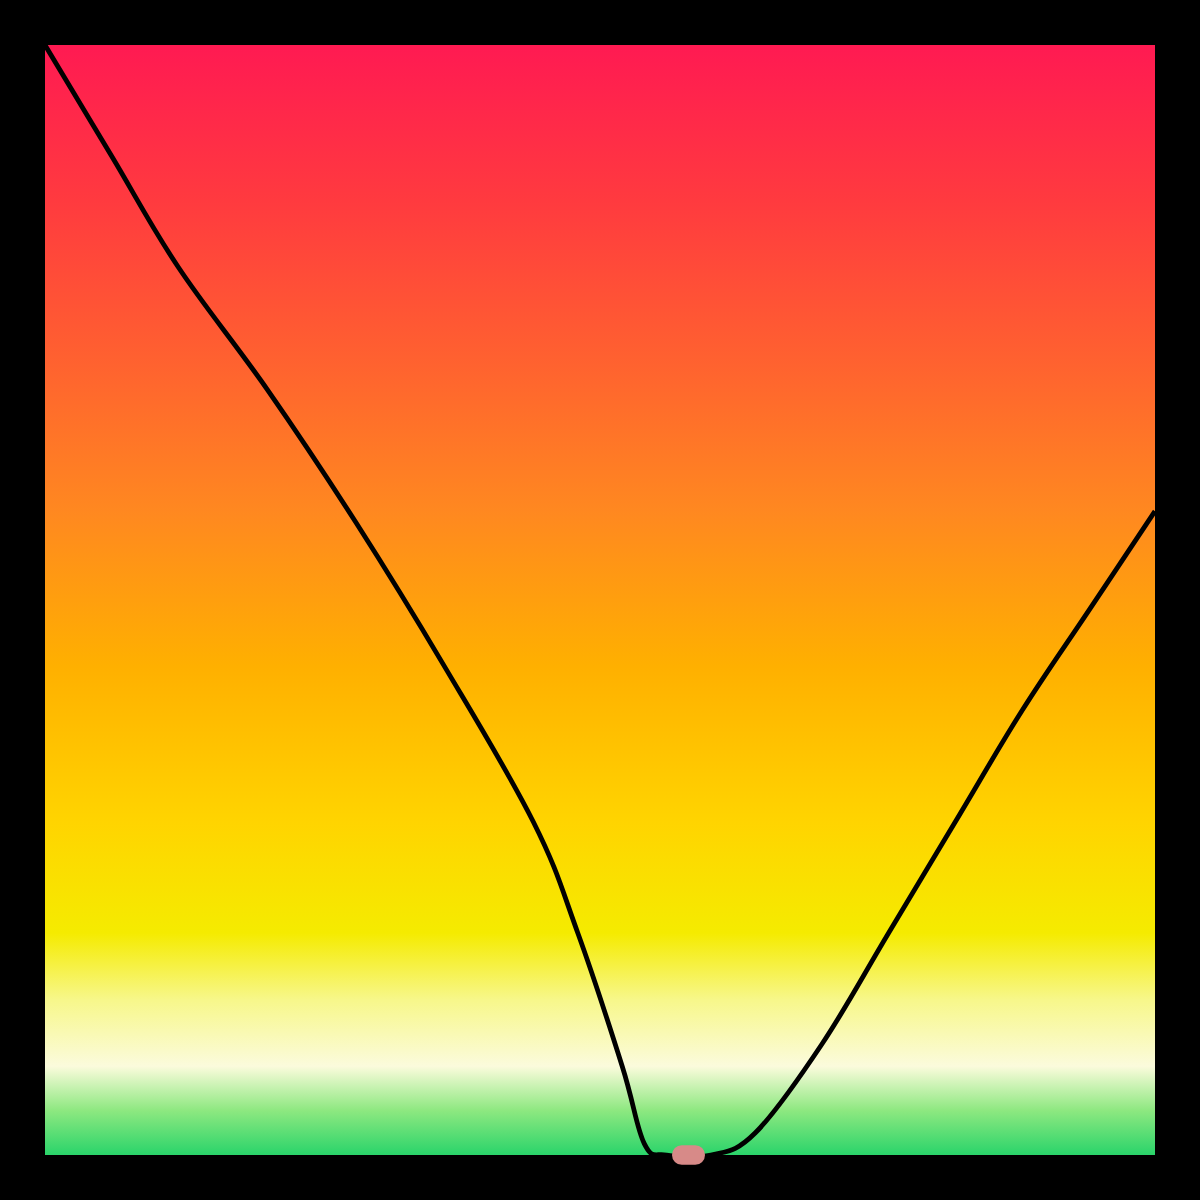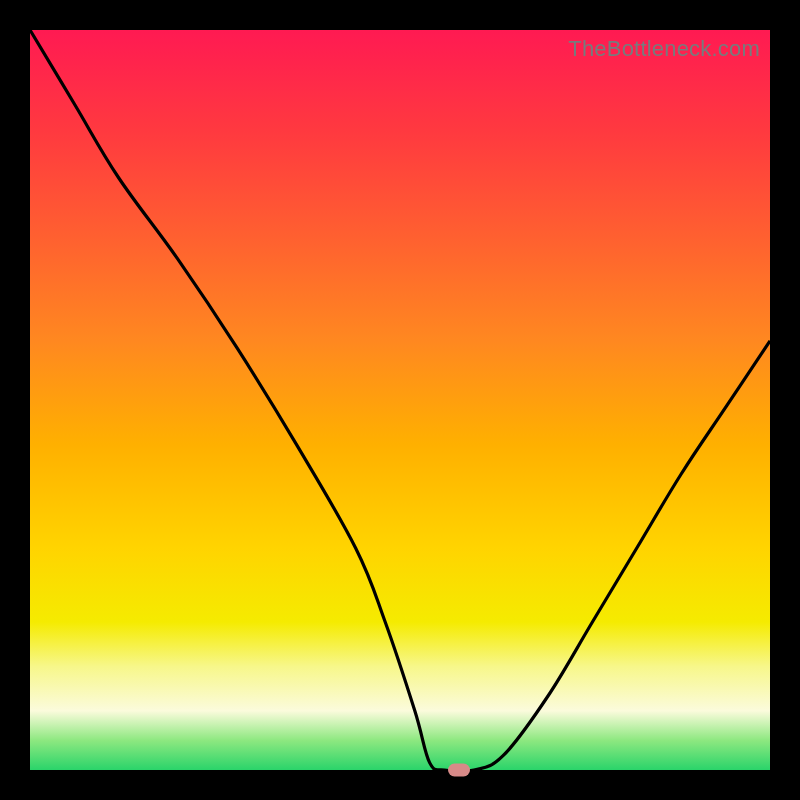--- a/index.html
+++ b/index.html
@@ -64,21 +64,20 @@
     transform: translate(-50%, -50%);
   }
 </style>
 </head>
 <body>
 
 <div class="frame">
 
   <div class="plot-area">
 
-    <div class="watermark">TheBottleneck.com</div>
 
     <svg class="curve" viewBox="0 0 740 740" preserveAspectRatio="none">
       <path id="curve-path" fill="none" stroke-width="3.2" stroke="#000000" d="M 0 0 C 7.991999999999999 13.32, 28.416 47.36, 44.4 74 C 60.384 100.64, 70.152 120.02799999999999, 88.8 148 C 107.448 175.972, 126.688 198.76400000000004, 148 229.40000000000003 C 169.312 260.03600000000006, 185.88800000000003 284.90000000000003, 207.20000000000002 318.20000000000005 C 228.512 351.50000000000006, 245.08799999999997 378.436, 266.4 414.4 C 287.712 450.364, 309.61600000000004 486.032, 325.6 518 C 341.584 549.968, 344.544 562.696, 355.2 592 C 365.856 621.304, 376.808 655.492, 384.8 680.8 C 392.79200000000003 706.108, 394.272 721.944, 399.6 732.6 C 404.92800000000005 743.2560000000001, 406.408 738.668, 414.40000000000003 740 C 422.39200000000005 741.332, 433.344 742.664, 444 740 C 454.656 737.336, 460.28000000000003 738.5200000000001, 473.6 725.2 C 486.92 711.88, 502.016 689.976, 518 666 C 533.984 642.024, 546.4159999999999 618.64, 562.4 592 C 578.384 565.36, 590.8159999999999 544.64, 606.8 518 C 622.784 491.36, 635.216 469.308, 651.2 444 C 667.1840000000001 418.692, 679.6159999999999 401.37600000000003, 695.5999999999999 377.40000000000003 C 711.584 353.42400000000004, 732.008 322.788, 740 310.8"></path>
     </svg>
 
     <div class="marker" id="marker" style="background: rgb(215, 138, 136); left: 429.2px; top: 740px;"></div>
   </div>
 
 </div>
 

